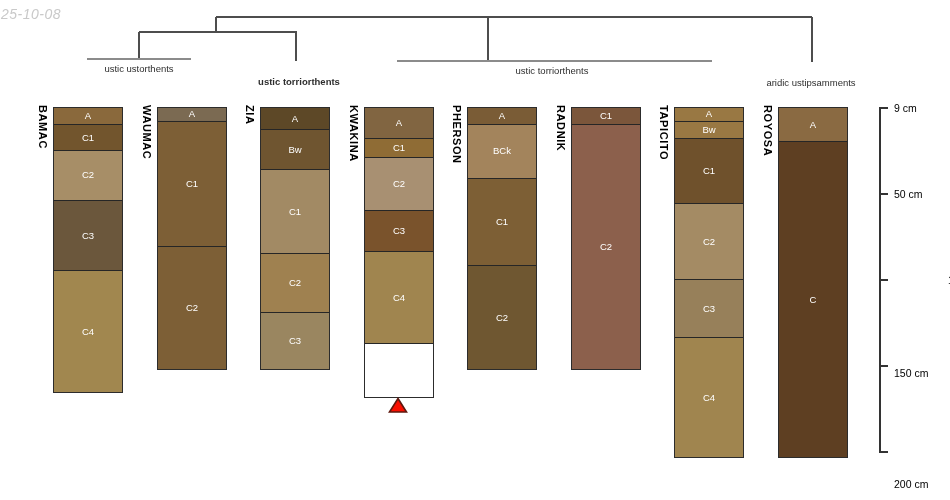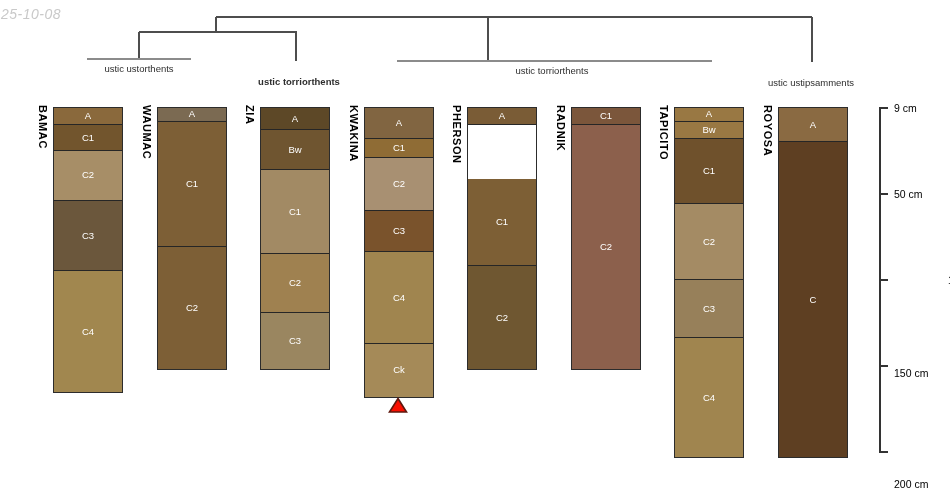--- a/index.html
+++ b/index.html
@@ -43,21 +43,21 @@
       <div class="dline" style="left: 139px; top: 31.25px; width: 158px; height: 1.5px;"></div>
       <div class="dline" style="left: 138.25px; top: 32px; width: 1.5px; height: 27px;"></div>
       <div class="dline terminal" style="left: 87px; top: 58px; width: 104px; height: 2px;"></div>
       <div class="dline" style="left: 295.25px; top: 32px; width: 1.5px; height: 29px;"></div>
       <div class="dline" style="left: 487.25px; top: 17px; width: 1.5px; height: 44px;"></div>
       <div class="dline terminal" style="left: 397px; top: 60px; width: 315px; height: 2px;"></div>
       <div class="dline" style="left: 811.25px; top: 17px; width: 1.5px; height: 45px;"></div>
       <span class="cluster-label" style="left: 139px; top: 68px;">ustic ustorthents</span>
       <span class="cluster-label" style="left: 299px; top: 81px; font-weight: bold;">ustic torriorthents</span>
       <span class="cluster-label" style="left: 552px; top: 70px;">ustic torriorthents</span>
-      <span class="cluster-label" style="left: 811px; top: 82px;">ustic ustipsamments</span>
+      <span class="cluster-label" style="left: 811px; top: 82px;">aridic ustipsamments</span>
     </div>
   <div id="profiles">
       <div class="profile" style="left: 53px; top: 107px; width: 68px; height: 283.8px;">
         <div class="horizon hz-line" style="top: 0px; height: 17.2px; background: rgb(138, 105, 60);">
           <span class="hz-label">A</span>
         </div>
         <div class="horizon hz-line" style="top: 17.2px; height: 25.8px; background: rgb(114, 85, 45);">
           <span class="hz-label">C1</span>
         </div>
         <div class="horizon hz-line" style="top: 43px; height: 49.88px; background: rgb(167, 142, 103);">
@@ -110,31 +110,31 @@
         </div>
         <div class="horizon hz-line" style="top: 49.88px; height: 53.32px; background: rgb(168, 144, 114);">
           <span class="hz-label">C2</span>
         </div>
         <div class="horizon hz-line" style="top: 103.2px; height: 41.28px; background: rgb(122, 83, 44);">
           <span class="hz-label">C3</span>
         </div>
         <div class="horizon hz-line" style="top: 144.48px; height: 91.16px; background: rgb(160, 133, 79);">
           <span class="hz-label">C4</span>
         </div>
-        <div class="horizon" style="top: 235.64px; height: 53.32px; background: rgb(165, 138, 88);">
-          <span class="hz-label">Ck</span>
-        </div>
       </div>
       <span class="pname" style="left: 360px; top: 105px;">KWAKINA</span>
       <svg width="22" height="17" class="marker-svg" style="left: 387px; top: 397.46px;">
         <polygon points="11,1.5 19.5,15 2.5,15" fill="#F90E00" stroke="#5E180E" stroke-width="1.6"></polygon>
       </svg>
       <div class="profile" style="left: 467px; top: 107px; width: 68px; height: 261.44px;">
         <div class="horizon hz-line" style="top: 0px; height: 17.2px; background: rgb(122, 92, 54);">
           <span class="hz-label">A</span>
+        </div>
+        <div class="horizon hz-line" style="top: 17.2px; height: 53.32px; background: rgb(163, 132, 92);">
+          <span class="hz-label">BCk</span>
         </div>
         <div class="horizon hz-line" style="top: 70.52px; height: 87.72px; background: rgb(125, 95, 53);">
           <span class="hz-label">C1</span>
         </div>
         <div class="horizon" style="top: 158.24px; height: 103.2px; background: rgb(111, 87, 49);">
           <span class="hz-label">C2</span>
         </div>
       </div>
       <span class="pname" style="left: 463px; top: 105px;">PHERSON</span>
       <div class="profile" style="left: 571px; top: 107px; width: 68px; height: 261.44px;">

